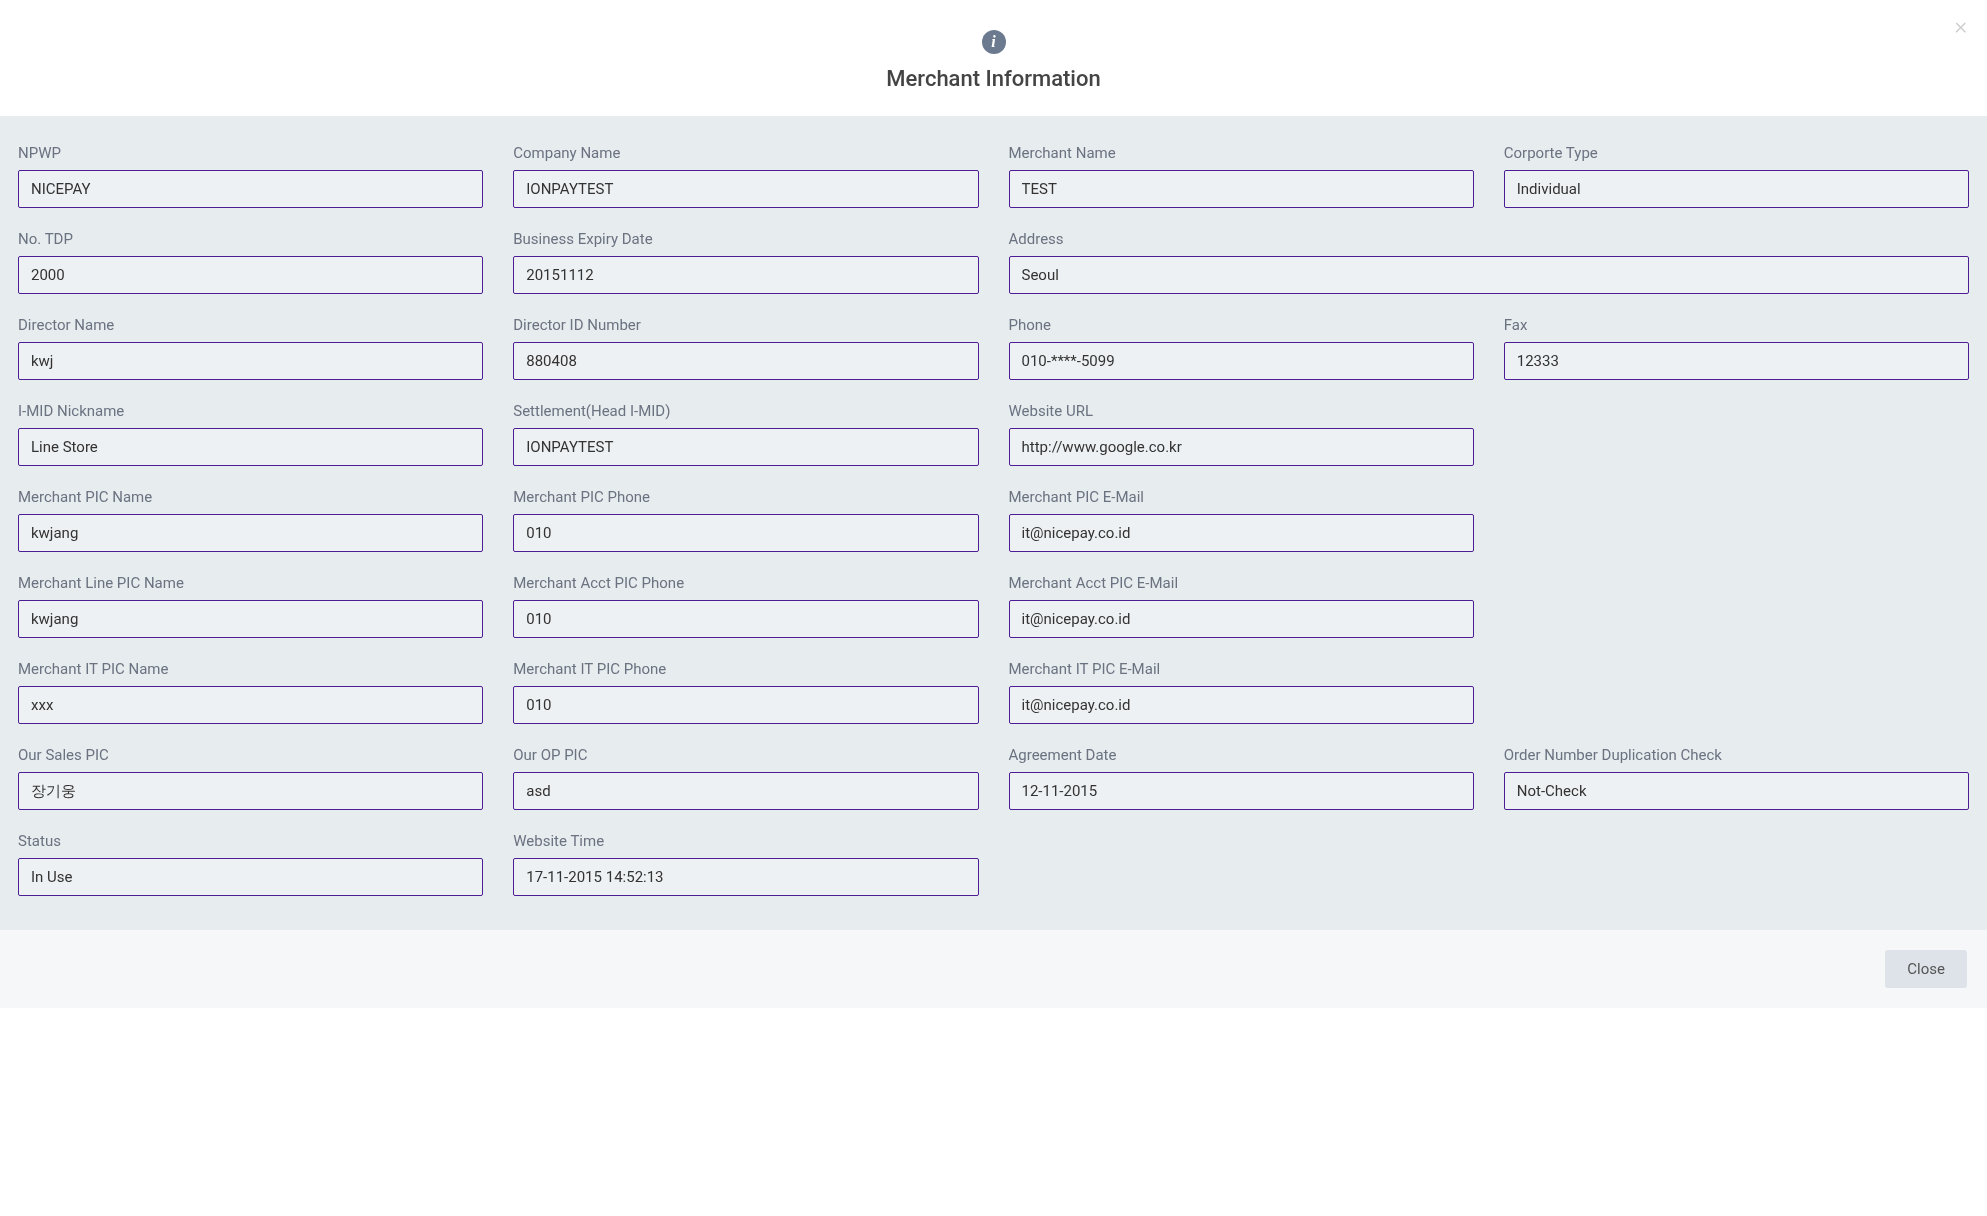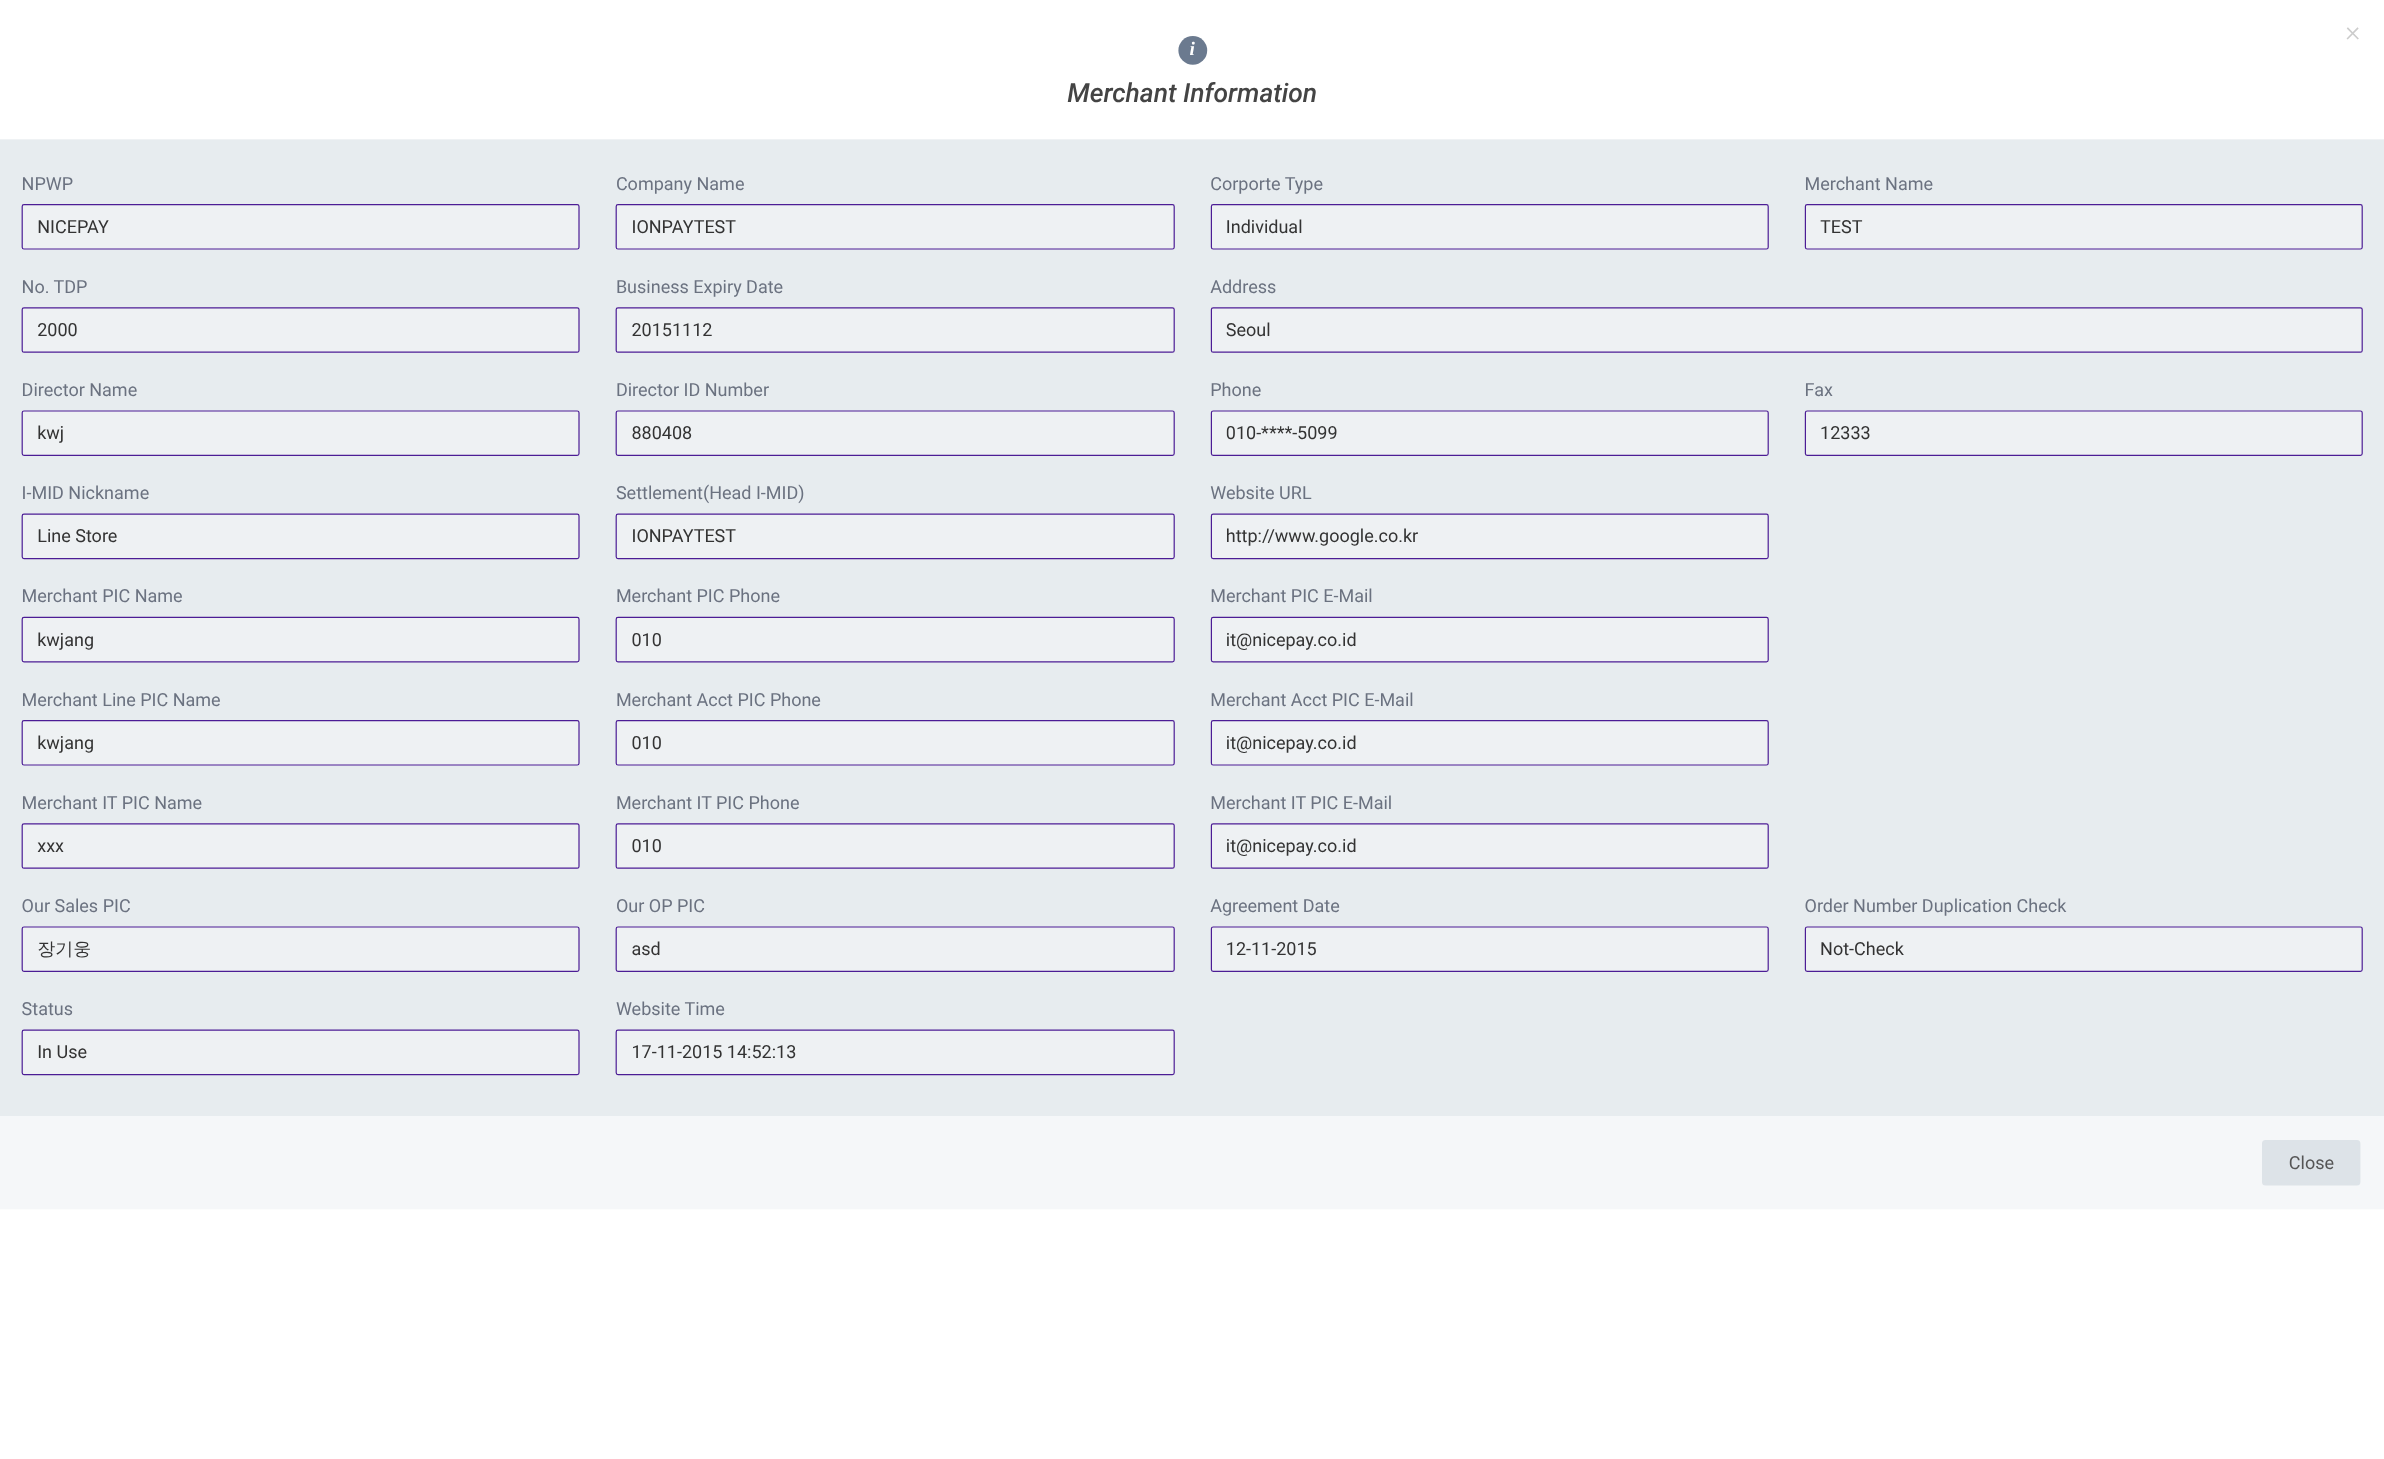--- a/index.html
+++ b/index.html
@@ -40,21 +40,20 @@
       font-style: italic;
       font-family: Georgia, serif;
       font-weight: bold;
       font-size: 16px;
       margin-bottom: 12px;
     }
     .modal-title {
       font-size: 22px;
       font-weight: 500;
       color: #444;
-      font-style: italic;
     }
     .modal-body {
       background: #e7ecef;
       padding: 28px 18px 34px 18px;
     }
     .form-grid {
       display: grid;
       grid-template-columns: repeat(4, 1fr);
       gap: 22px 30px;
     }
@@ -111,26 +110,26 @@
 
     <div class="form-field">
       <label class="field-label">NPWP</label>
       <input class="field-input" value="NICEPAY" style="">
     </div>
     <div class="form-field">
       <label class="field-label">Company Name</label>
       <input class="field-input" value="IONPAYTEST" style="">
     </div>
     <div class="form-field">
+      <label class="field-label">Merchant Name</label>
+      <input class="field-input" value="TEST" style="">
+    </div>
+    <div class="form-field">
       <label class="field-label">Corporte Type</label>
       <input class="field-input" value="Individual" style="">
-    </div>
-    <div class="form-field">
-      <label class="field-label">Merchant Name</label>
-      <input class="field-input" value="TEST" style="">
     </div>
 
     <div class="form-field">
       <label class="field-label">No. TDP</label>
       <input class="field-input" value="2000" style="">
     </div>
     <div class="form-field">
       <label class="field-label">Business Expiry Date</label>
       <input class="field-input" value="20151112" style="">
     </div>

